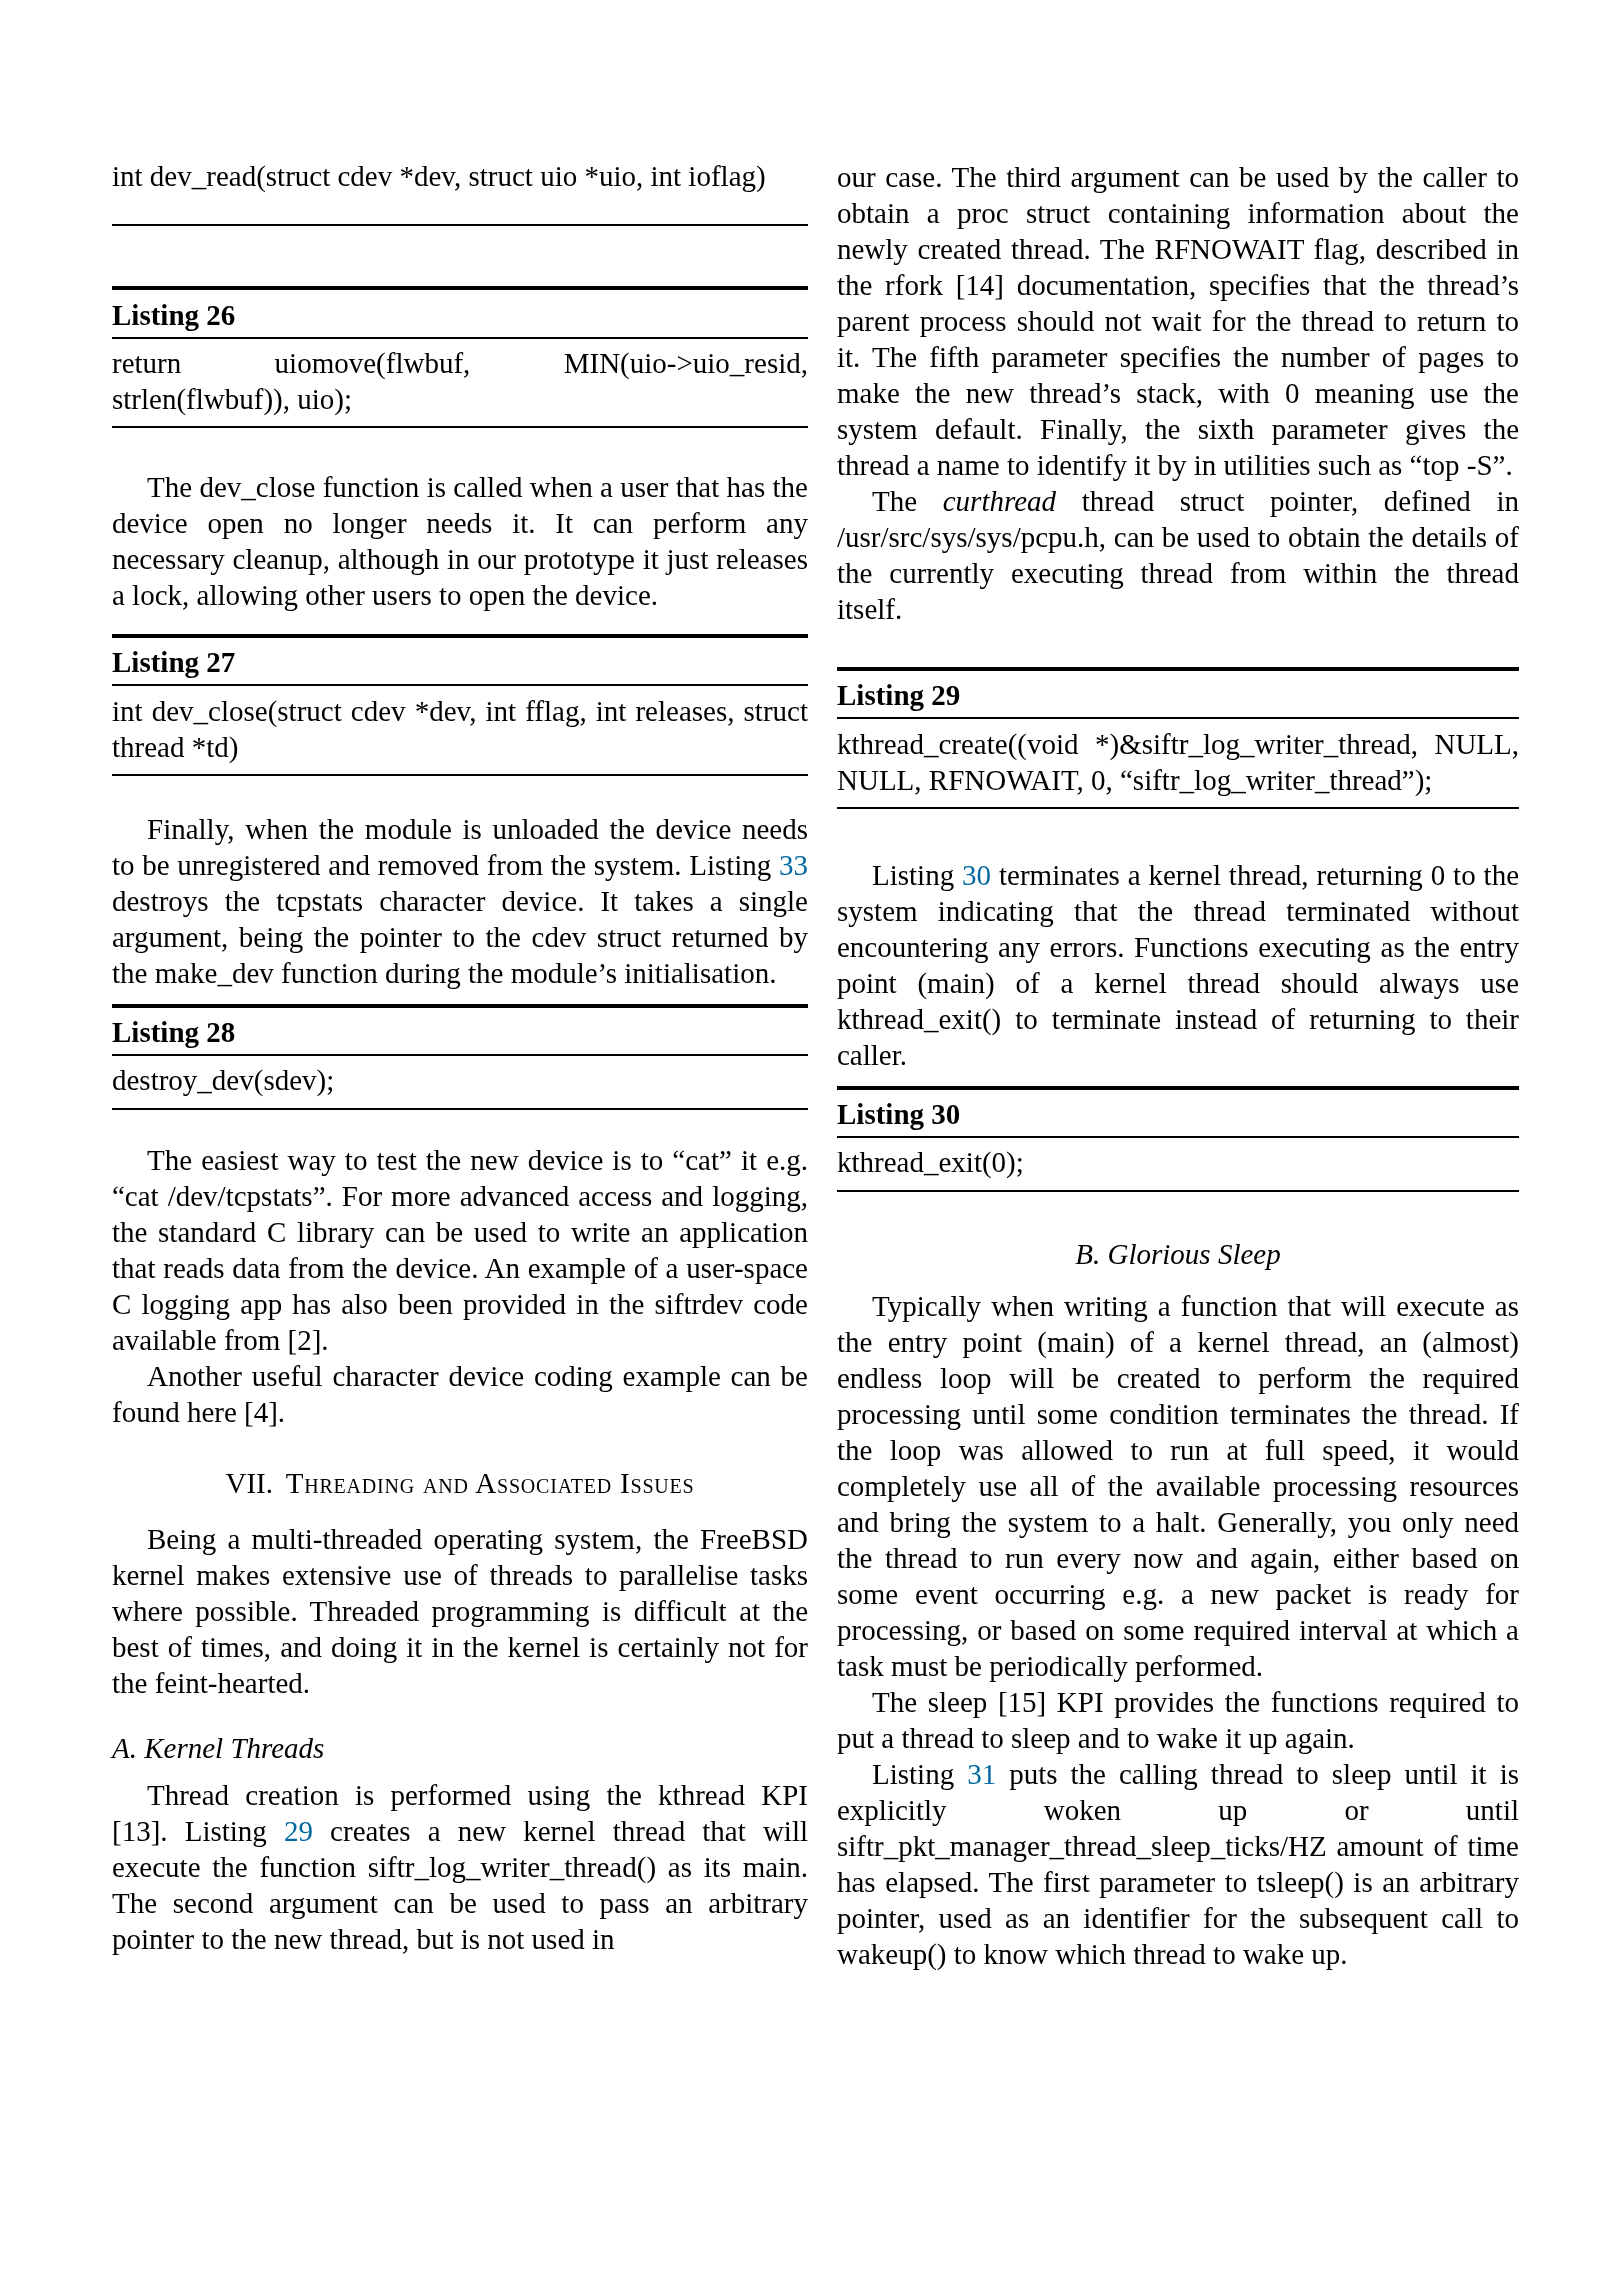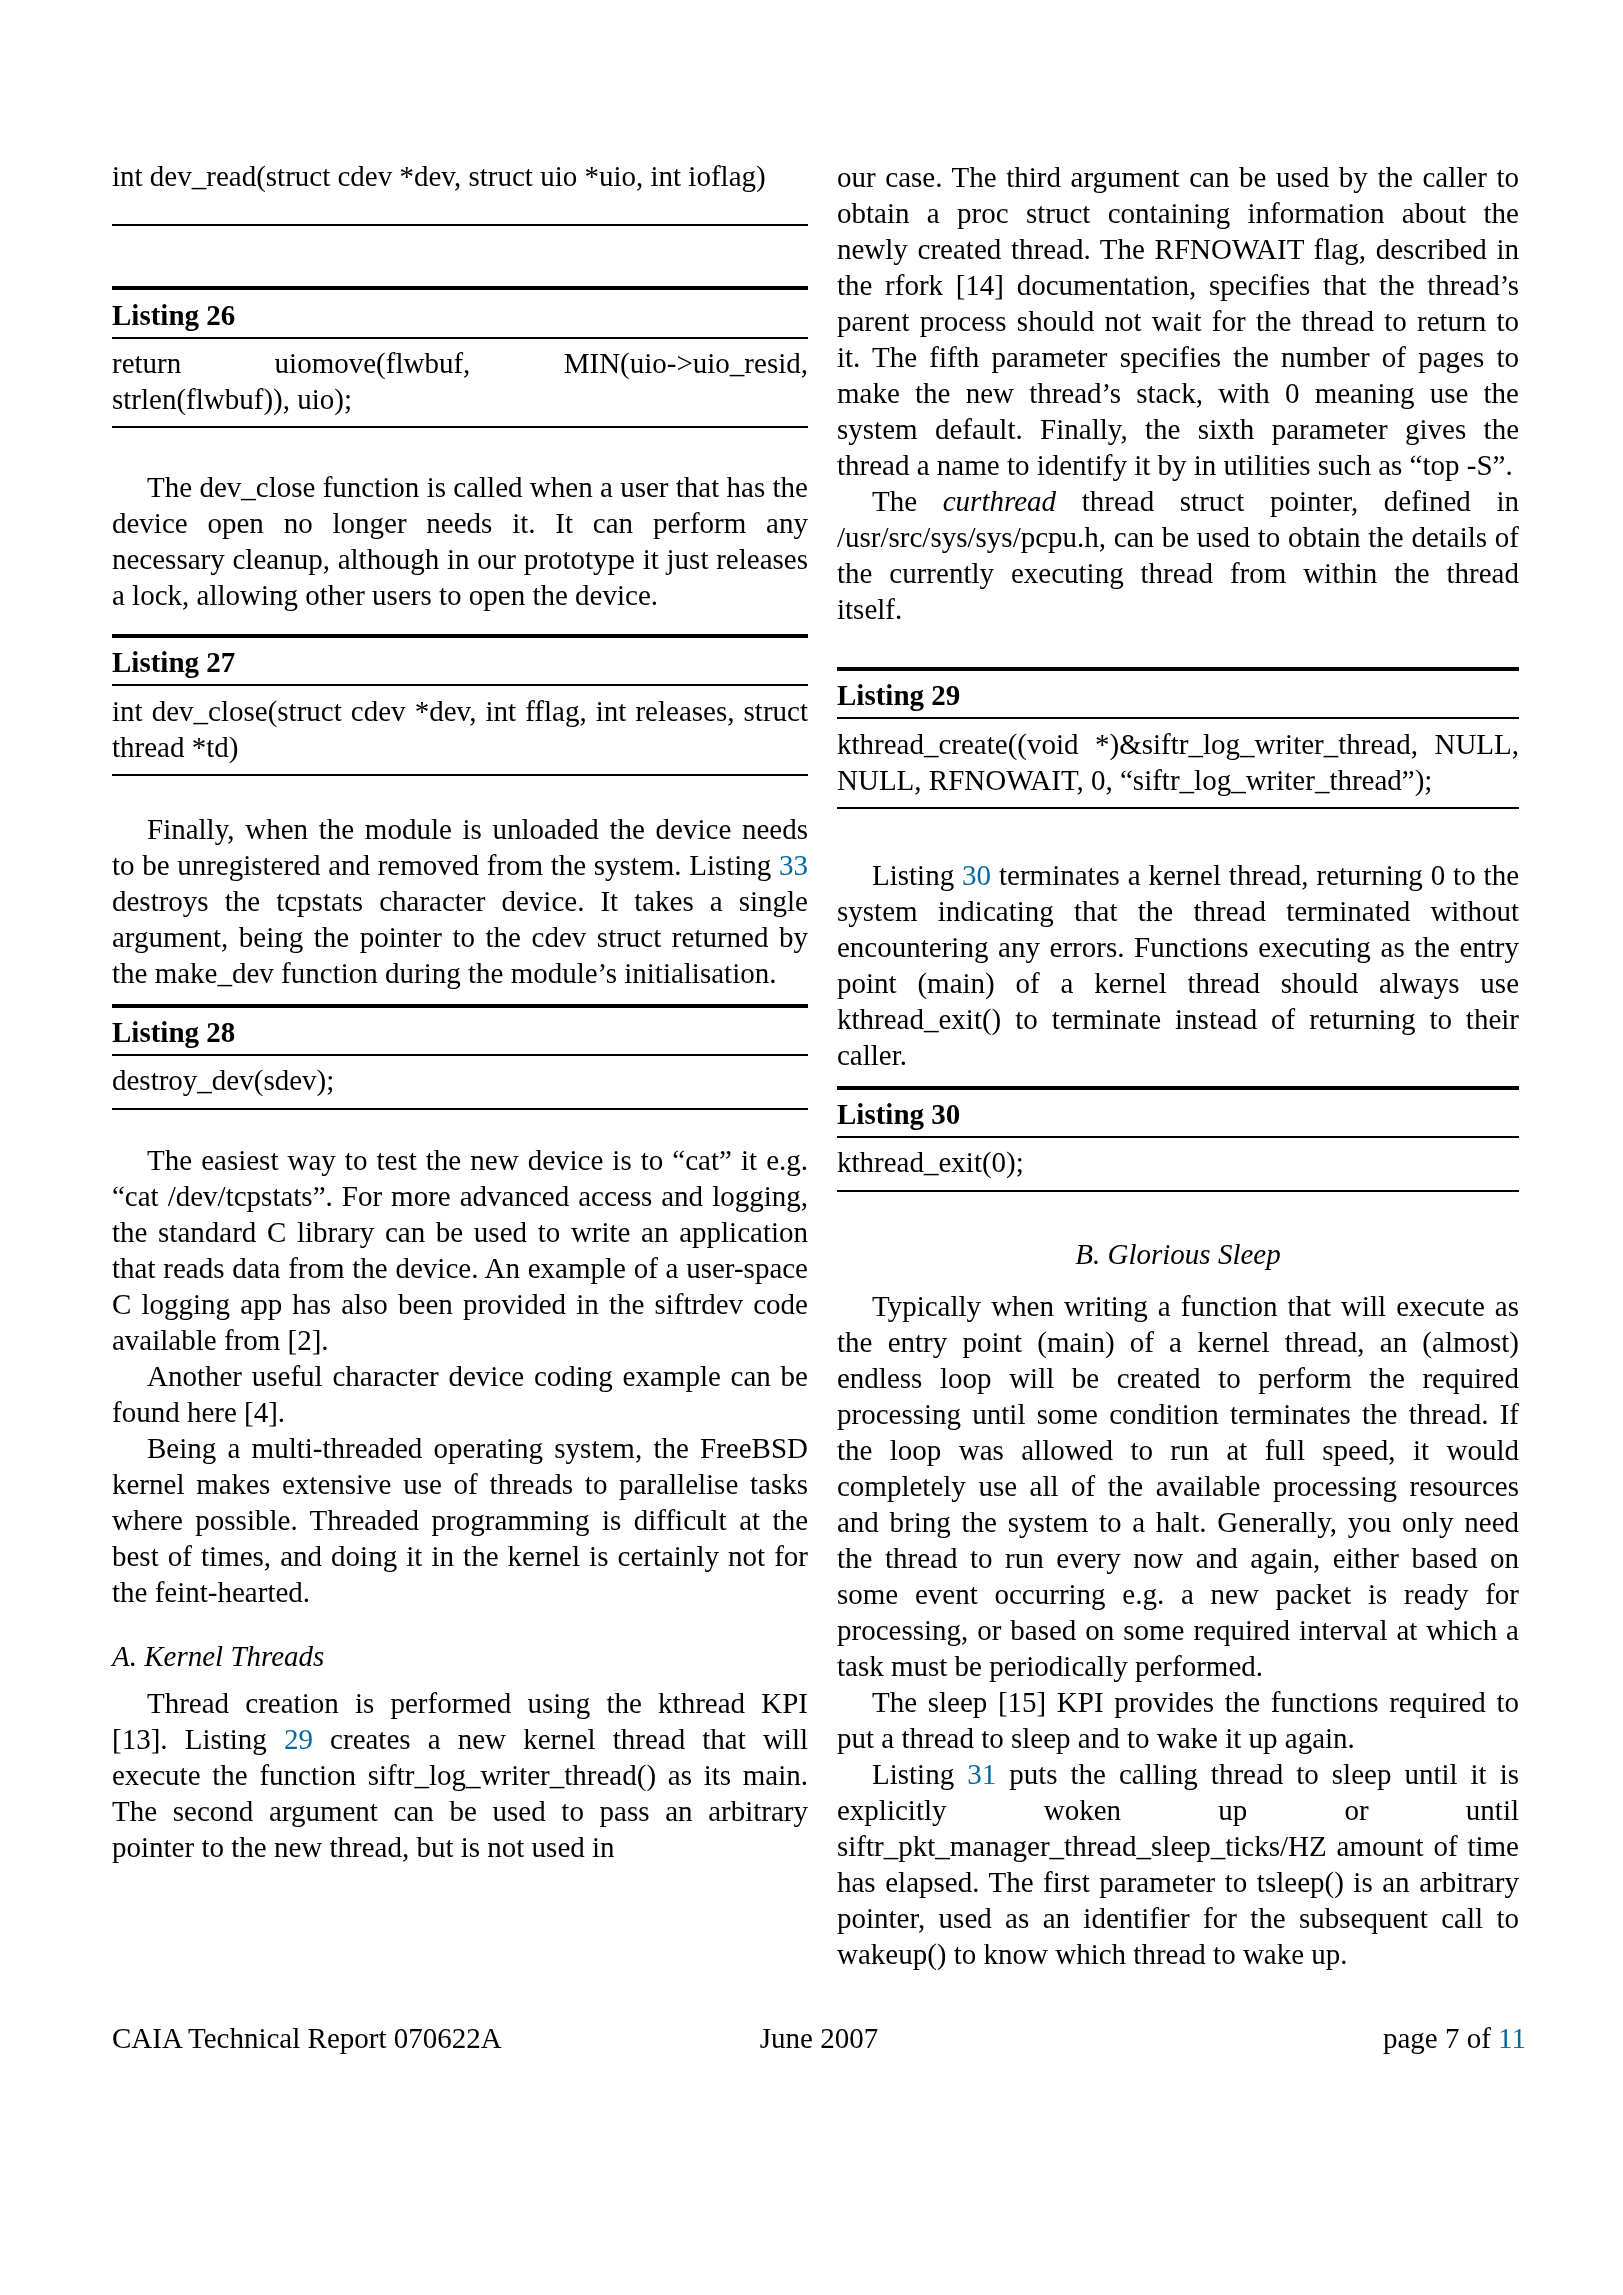--- a/index.html
+++ b/index.html
@@ -96,20 +96,21 @@
 
     <div class="listing mt-l28">
       <div class="lst-cap">Listing 28</div>
       <div class="lst-code">destroy_dev(sdev);</div>
     </div>
 
     <p class="indent mt-p3">The easiest way to test the new device is to “cat” it e.g. “cat /dev/tcpstats”. For more advanced access and logging, the standard C library can be used to write an application that reads data from the device. An example of a user-space C logging app has also been provided in the siftrdev code available from [2].</p>
 
     <p class="indent">Another useful character device coding example can be found here [4].</p>
 
+    <div class="sec-h"><span>VII.</span><span class="sc">Threading and Associated Issues</span></div>
 
     <p class="indent">Being a multi-threaded operating system, the FreeBSD kernel makes extensive use of threads to parallelise tasks where possible. Threaded programming is difficult at the best of times, and doing it in the kernel is certainly not for the feint-hearted.</p>
 
     <div class="sub-h">A. Kernel Threads</div>
 
     <p class="indent"><span>Thread creation is performed using the kthread KPI [13]. Listing </span><a class="ref">29</a><span> creates a new kernel thread that will execute the function siftr_log_writer_thread() as its main. The second argument can be used to pass an arbitrary pointer to the new thread, but is not used in</span></p>
 
   </div>
 
   <div class="col col-right">
@@ -133,20 +134,15 @@
     <div class="sub-h sub-h-b">B. Glorious Sleep</div>
 
     <p class="indent">Typically when writing a function that will execute as the entry point (main) of a kernel thread, an (almost) endless loop will be created to perform the required processing until some condition terminates the thread. If the loop was allowed to run at full speed, it would completely use all of the available processing resources and bring the system to a halt. Generally, you only need the thread to run every now and again, either based on some event occurring e.g. a new packet is ready for processing, or based on some required interval at which a task must be periodically performed.</p>
 
     <p class="indent">The sleep [15] KPI provides the functions required to put a thread to sleep and to wake it up again.</p>
 
     <p class="indent"><span>Listing </span><a class="ref">31</a><span> puts the calling thread to sleep until it is explicitly woken up or until siftr_pkt_manager_thread_sleep_ticks/HZ amount of time has elapsed. The first parameter to tsleep() is an arbitrary pointer, used as an identifier for the subsequent call to wakeup() to know which thread to wake up.</span></p>
 
   </div>
 
-  <div class="footer">
-    <span class="f-l">CAIA Technical Report 070622A</span>
-    <span class="f-c">June 2007</span>
-    <span class="f-r"><span>page 7 of </span><a class="ref">11</a></span>
-  </div>
 
 </div>
 
 
 </body></html>

